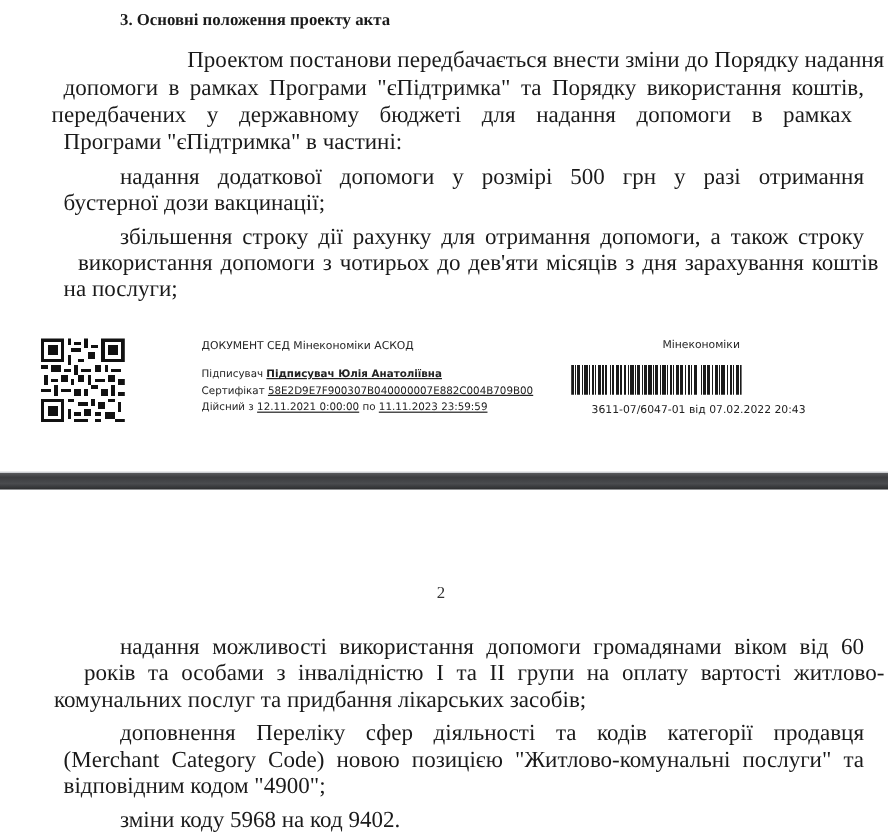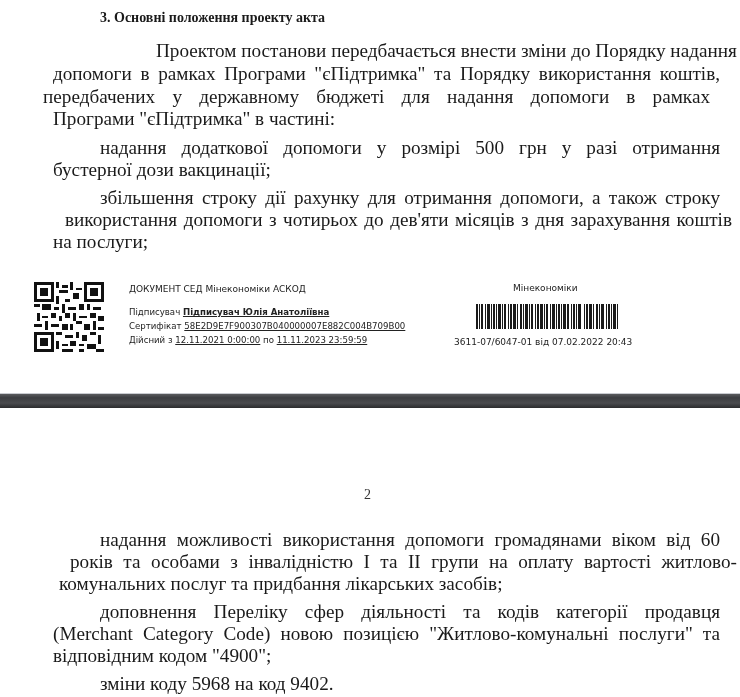--- a/index.html
+++ b/index.html
@@ -20,21 +20,21 @@
   }
   .sep {
     position: absolute; left: 0; top: 393px; width: 740px; height: 15px;
     background: linear-gradient(to bottom, #5a5b5e 0%, #3c3d40 25%, #4a4b4e 60%, #2e2f31 90%, #8a8b8e 100%);
     border-top: 1px solid #c9cbd0; border-bottom: 1px solid #c9cbd0;
   }
   .stamp { position: absolute; font-family: "DejaVu Sans", "Liberation Sans", sans-serif; color: #222; }
   .qr {
     position: absolute; left: 34px; top: 282px; width: 70px; height: 70px;
   }
-  .stamp-text { font-size: 8.6px; white-space: nowrap; }
+  .stamp-text { font-size: 8.6px; white-space: nowrap; margin-left: 39px; }
   .u { text-decoration: underline; }
   .b { font-weight: bold; }
   .barcode { position: absolute; left: 476px; top: 304px; width: 142px; height: 25px; }
   .pagenum {
     position: absolute; left: 364px; top: 487px; font-size: 14px;
     font-family: "Liberation Serif", serif; color: #333;
   }
 </style>
 </head>
 <body>
@@ -193,19 +193,19 @@
 <div class="stamp stamp-text" style="left:454px; top:337px; font-size:9px;">3611-07/6047-01 від 07.02.2022 20:43</div>
 
 <div class="sep"></div>
 
 <div class="page page2"></div>
 
 <div class="pagenum">2</div>
 
 <div class="line just" style="left:100px; top:529px; width:620px;">надання можливості використання допомоги громадянами віком від 60</div>
 <div class="line just" style="left:70px; top:551px; width:667px;">років та особами з інвалідністю І та ІІ групи на оплату вартості житлово-</div>
-<div class="line" style="left:59px; top:573px;text-align:center;">комунальних послуг та придбання лікарських засобів;</div>
+<div class="line" style="left:45px; top:573px;text-align:center;">комунальних послуг та придбання лікарських засобів;</div>
 
 <div class="line just" style="left:100px; top:601px; width:620px;">доповнення Переліку сфер діяльності та кодів категорії продавця</div>
 <div class="line just" style="left:53px; top:623px; width:667px;">(Merchant Category Code) новою позицією "Житлово-комунальні послуги" та</div>
 <div class="line" style="left:53px; top:645px;">відповідним кодом "4900";</div>
 
 <div class="line" style="left:100px; top:673px;">зміни коду 5968 на код 9402.</div>
 
 </body></html>

